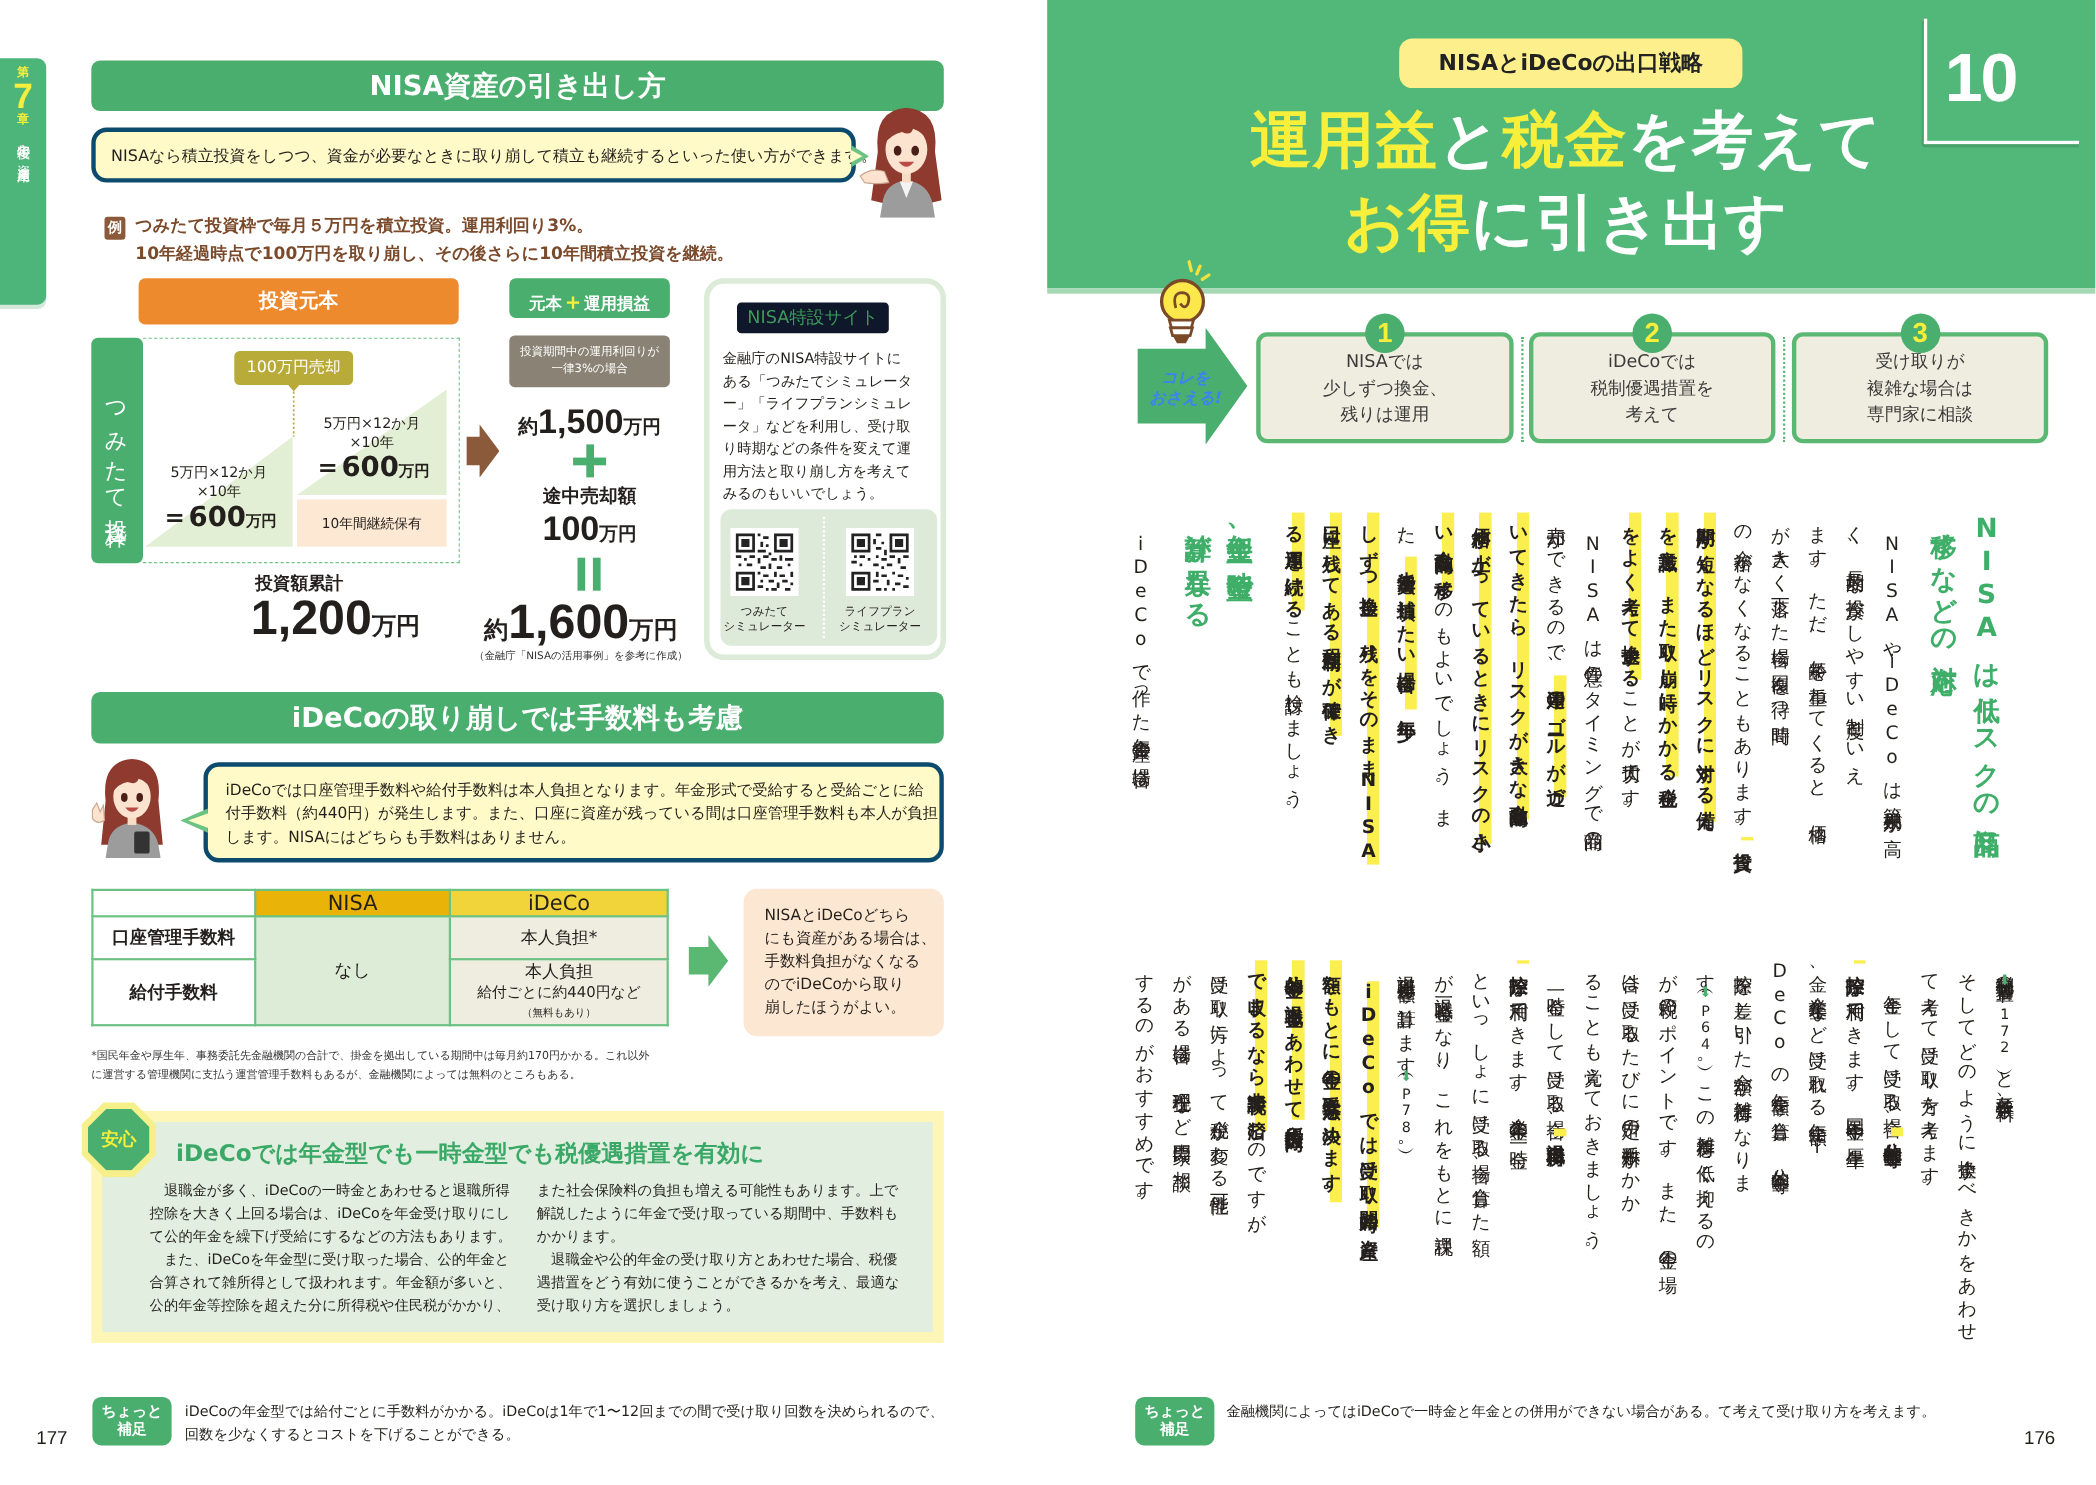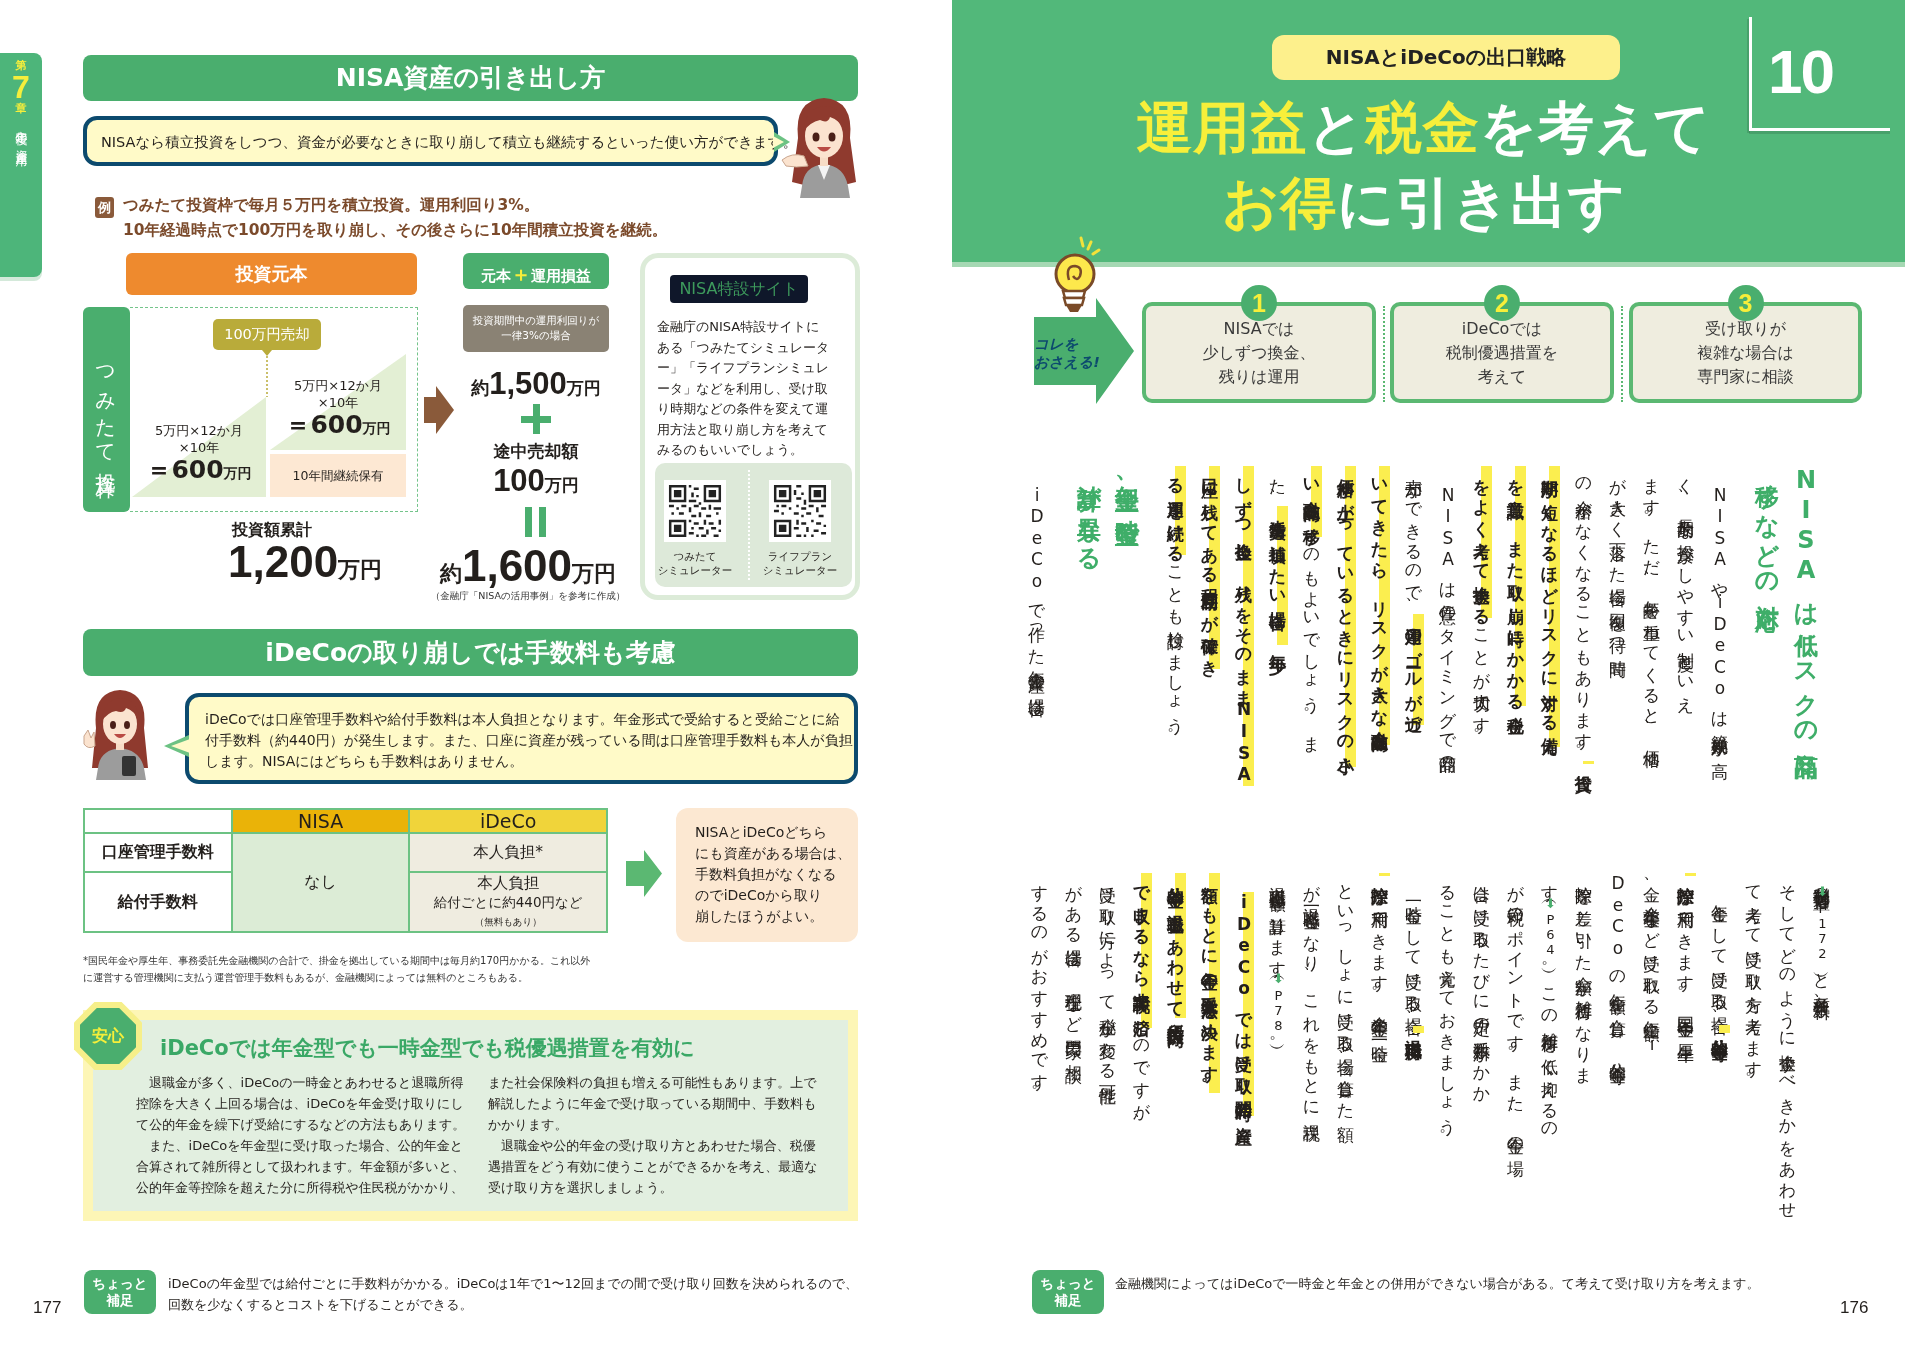--- a/index.html
+++ b/index.html
@@ -89,29 +89,29 @@
 .anshin-badge-in{left:80px;top:1008px;width:56px;height:56px;background:#4aae6e;color:#f6ef3a;font-size:16px;font-weight:bold;text-align:center;line-height:56px}
 .anshin-head{left:160px;top:1034px;font-size:21px;font-weight:bold;color:#3aa866}
 .anshin-col{top:1072px;width:340px;font-size:13px;line-height:21px}
 
 .fb{width:72px;height:44px;background:#4aae6e;border-radius:8px;color:#fff;font-size:13.5px;font-weight:bold;text-align:center;line-height:17px;padding-top:5px}
 .ft{font-size:13px;line-height:21px}
 .pno{top:1298px;font-size:17px;font-family:"Liberation Sans",sans-serif}
 
 .header{left:952px;top:0;width:953px;height:262px;background:#52b87a}
 .header-band{left:952px;top:262px;width:953px;height:5px;background:#a5d8b3}
-.pill{left:1272px;top:35px;width:348px;height:45px;background:#fdf08c;border-radius:12px;font-size:20px;font-weight:bold;text-align:center;line-height:45px;color:#222}
+.pill{left:1272px;top:35px;width:312px;height:45px;background:#fdf08c;border-radius:12px;font-size:20px;font-weight:bold;text-align:center;line-height:45px;color:#222}
 .title-line{left:952px;width:944px;text-align:center;font-size:56px;font-weight:bold;line-height:60px;color:#fff;letter-spacing:1px}
 .title-line .y{color:#f7ef3a}
 .num-v{left:1749px;top:17px;width:3px;height:114px;background:#fff;box-shadow:-2px 2px 0 rgba(0,0,0,.12)}
 .num-h{left:1749px;top:128px;width:141px;height:3px;background:#fff;box-shadow:0 3px 0 rgba(0,0,0,.12)}
 .num{left:1768px;top:20px;font-size:62px;font-weight:bold;color:#fff;line-height:104px;font-family:"Liberation Sans",sans-serif;letter-spacing:-2px}
 .bulb{left:1045px;top:236px}
 .kp-arrow{left:1034px;top:298px}
-.kp-label{left:1034px;width:88px;color:#0c4a6e;font-size:14.5px;font-weight:bold;font-style:italic;line-height:18px}
+.kp-label{left:1034px;width:88px;text-align:center;color:#3b82f6;font-size:14.5px;font-weight:bold;font-style:italic;line-height:18px}
 .point{top:302px;height:101px;border:4px solid #5bb872;border-radius:10px;background:#efeddf;text-align:center;padding-top:11px;font-size:16px;line-height:24px;color:#3a3a3a}
 .pt-num{position:absolute;left:50%;top:-21px;width:36px;height:36px;margin-left:-18px;border-radius:50%;background:#4aae6e;color:#f7ee3a;font-size:25px;font-weight:bold;line-height:36px;text-align:center;font-family:"Liberation Sans",sans-serif}
 .pt-sep{top:306px;height:96px;border-left:2px dotted #5bb872}
 
 .tier{position:absolute;writing-mode:vertical-rl;text-orientation:upright}
 .tier-top{right:80px;top:466px;height:345px}
 .tier-bot{right:66px;top:873px;height:340px}
 .vcol{display:block;white-space:nowrap}
 .vcol-p{width:34px;line-height:34px;font-size:17px;letter-spacing:1.6px}
 .vcol-h{width:39px;line-height:39px;font-size:24px;font-weight:bold;color:#3fae69;letter-spacing:2px}

